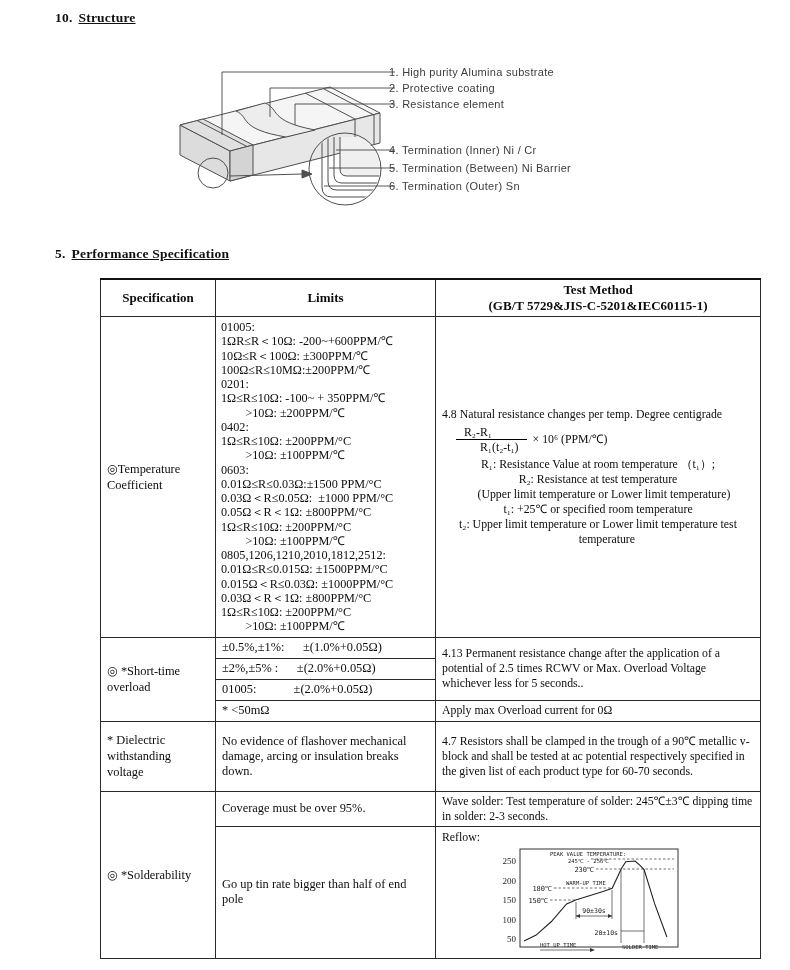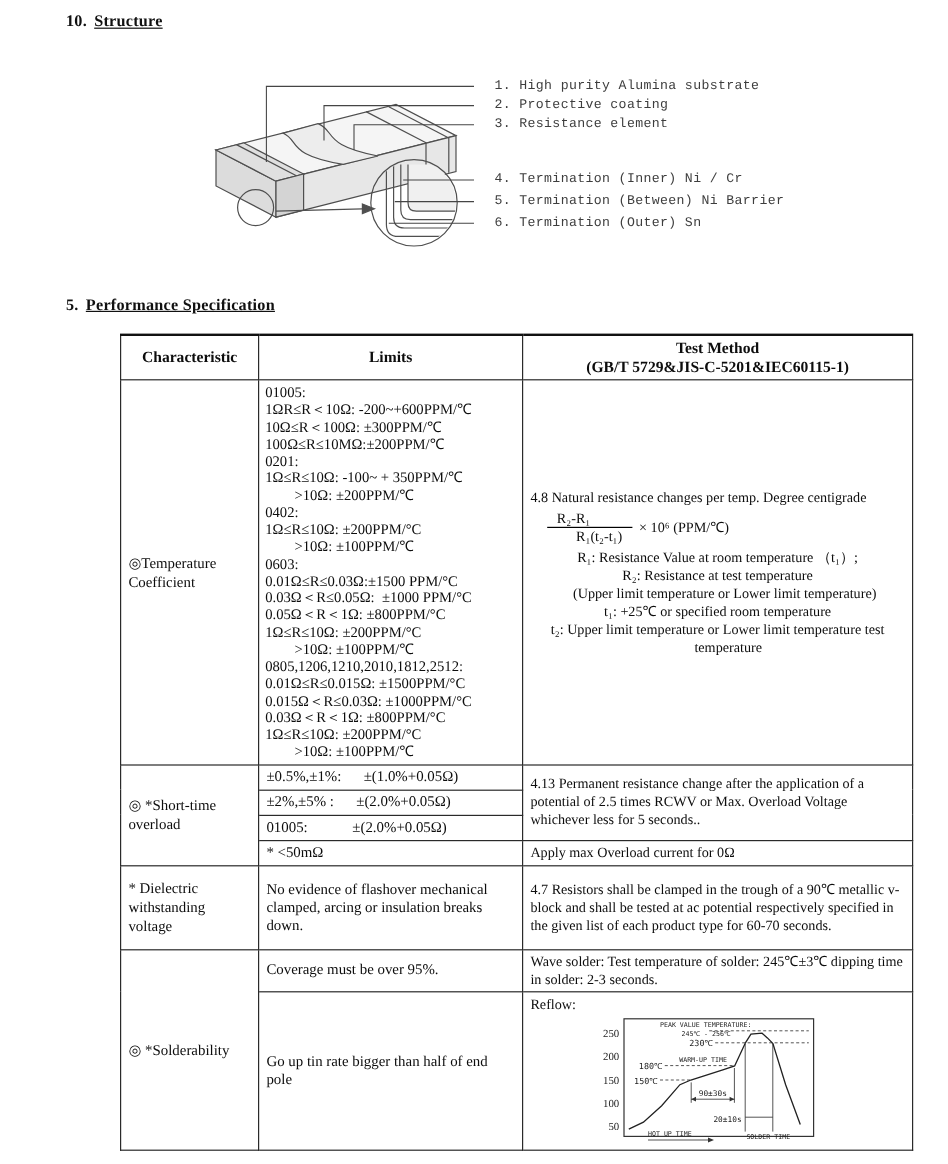--- a/index.html
+++ b/index.html
@@ -3,21 +3,21 @@
 <meta charset="utf-8">
 <style>
   html,body{margin:0;padding:0;background:#fff;}
   .page{position:relative;width:790px;height:970px;background:#fff;overflow:hidden;
         font-family:"Liberation Serif",serif;color:#111;}
   .sec-title{position:absolute;font-size:13.5px;font-weight:bold;letter-spacing:.2px;}
   .sec-title .u{text-decoration:underline;margin-left:6px;}
   
   .figure{position:absolute;left:110px;top:57px;width:600px;height:160px;}
   .figure svg{position:absolute;left:0;top:0;}
-  .fig-lbl{position:absolute;left:302px;font-family:Liberation Mono, monospace;
+  .fig-lbl{position:absolute;left:279px;font-family:Liberation Sans, sans-serif;
            font-size:11px;line-height:13px;color:#3d3d3d;white-space:nowrap;letter-spacing:.3px;}
   
   .tablewrap{position:absolute;left:100px;top:278px;width:662px;}
   table.spec{border-collapse:collapse;width:660px;table-layout:fixed;
              font-size:12.4px;color:#0d0d0d;}
   table.spec td{border:1px solid #2a2a2a;padding:2px 6px;overflow:hidden;}
   table.spec tr.hdr td{border-top:2.5px solid #111;}
   td.hcell{font-weight:bold;text-align:center;vertical-align:middle;font-size:13px;}
   td.char{text-align:left;vertical-align:middle;white-space:pre-wrap;line-height:16px;}
   td.limits{vertical-align:middle;white-space:pre-wrap;}
@@ -116,21 +116,21 @@
 
   <div class="tablewrap">
     <table class="spec">
       <colgroup>
           <col style="width:115px">
           <col style="width:220px">
           <col style="width:325px">
         </colgroup>
       <tbody>
         <tr class="hdr" style="height:36px">
-          <td class="hcell">Characteristic</td>
+          <td class="hcell">Specification</td>
           <td class="hcell">Limits</td>
           <td class="hcell">
             <div>Test Method</div>
             <div>(GB/T 5729&amp;JIS-C-5201&amp;IEC60115-1)</div>
           </td>
         </tr>
 
         <tr style="height:314px">
           <td class="char">◎Temperature
 Coefficient</td>
@@ -188,21 +188,21 @@
         </tr>
         <tr style="height:21px">
           <td class="limits">* &lt;50mΩ</td>
           <td class="test">Apply max Overload current for 0Ω</td>
         </tr>
 
         <tr style="height:70px">
           <td class="char">* Dielectric
 withstanding
 voltage</td>
-          <td class="limits">No evidence of flashover mechanical clamped, arcing or insulation breaks down.</td>
+          <td class="limits">No evidence of flashover mechanical damage, arcing or insulation breaks down.</td>
           <td class="test">4.7 Resistors shall be clamped in the trough of a 90℃ metallic v-block and shall be tested at ac potential respectively specified in the given list of each product type for 60-70 seconds.</td>
         </tr>
 
         <tr style="height:33px">
           <td class="char" rowspan="2">◎ *Solderability</td>
           <td class="limits">Coverage must be over 95%.</td>
           <td class="test">Wave solder: Test temperature of solder: 245℃±3℃ dipping time in solder: 2-3 seconds.</td>
         </tr>
         <tr style="height:132px">
           <td class="limits">Go up tin rate bigger than half of end pole</td>

